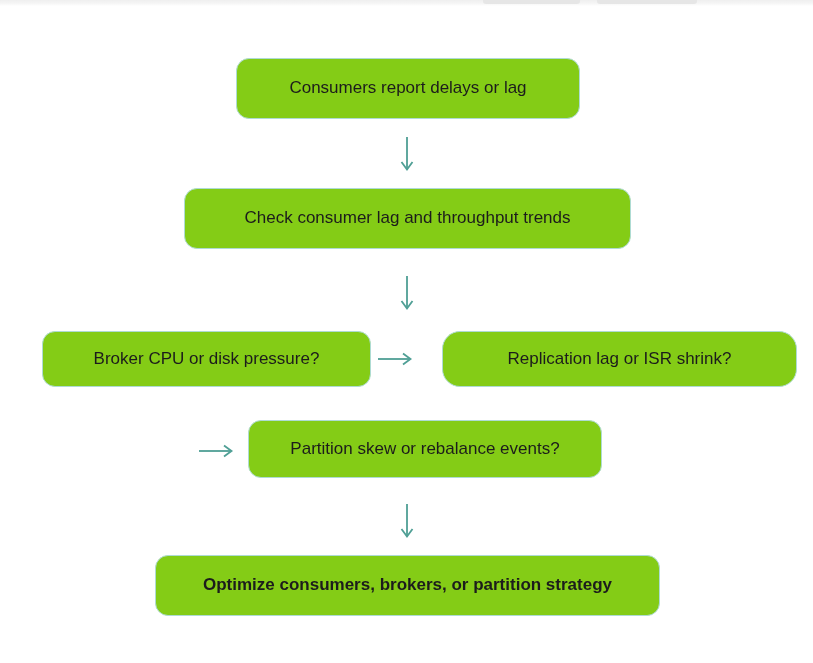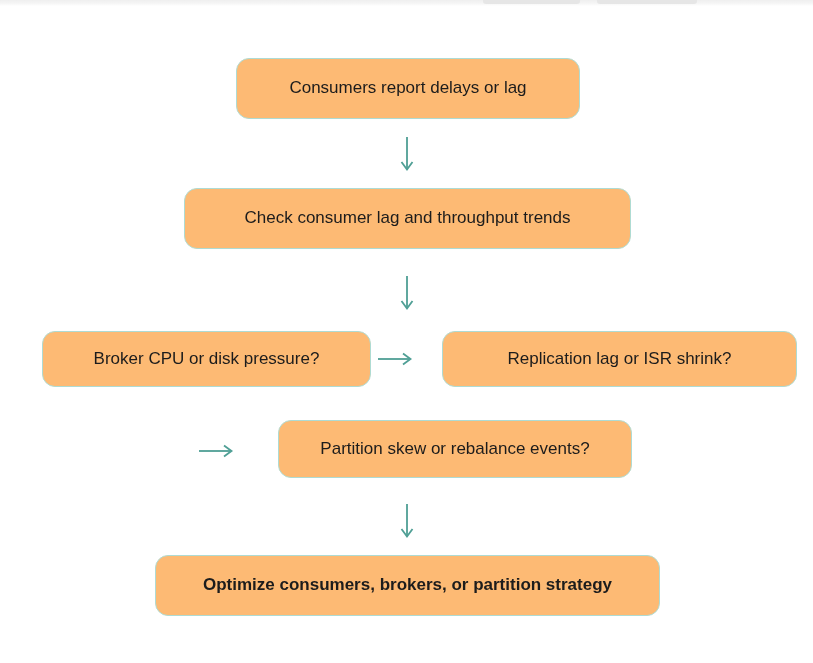--- a/index.html
+++ b/index.html
@@ -32,43 +32,43 @@
   }
   .top-strip-btn.one { left: 483px; width: 97px; }
   .top-strip-btn.two { left: 597px; width: 100px; }
 
   .node {
     position: absolute;
     box-sizing: border-box;
     display: flex;
     align-items: center;
     justify-content: center;
-    background: #fdba74;
+    background: #84cc16;
     border: 1.6px solid var(--node-border, #aedbd3);
     border-radius: 13px;
     color: var(--node-text, #1c1c1c);
     font-size: 17px;
     line-height: 1.2;
     text-align: center;
     padding: 0 14px;
     white-space: nowrap;
   }
 
   .arrow {
     position: absolute;
     color: var(--arrow-color, #4f9f95);
   }
   .arrow svg { display: block; }
 
   
   #node-start      { left: 236px; top:  58px; width: 344px; height: 61px; }
   #node-check      { left: 184px; top: 188px; width: 447px; height: 61px; }
   #node-broker     { left:  18px; top: 331px; width: 329px; height: 56px; margin-left: 24px; }
-  #node-replica    { left: 442px; top: 331px; width: 355px; height: 56px; }
-  #node-partition  { left: 278px; top: 420px; width: 354px; height: 58px; }
+  #node-replica    { left: 442px; top: 331px; width: 355px; height: 56px; border-radius: 18px; }
+  #node-partition  { left: 248px; top: 420px; width: 354px; height: 58px; }
   #node-optimize   { left: 155px; top: 555px; width: 505px; height: 61px; font-weight: bold; }
 
   #arrow-down-1 { left: 398px; top: 135px; }
   #arrow-down-2 { left: 398px; top: 274px; }
   #arrow-down-3 { left: 398px; top: 502px; }
   #arrow-right-1 { left: 376px; top: 350px; }
   #arrow-right-2 { left: 197px; top: 442px; }
 </style>
 </head>
 <body>

